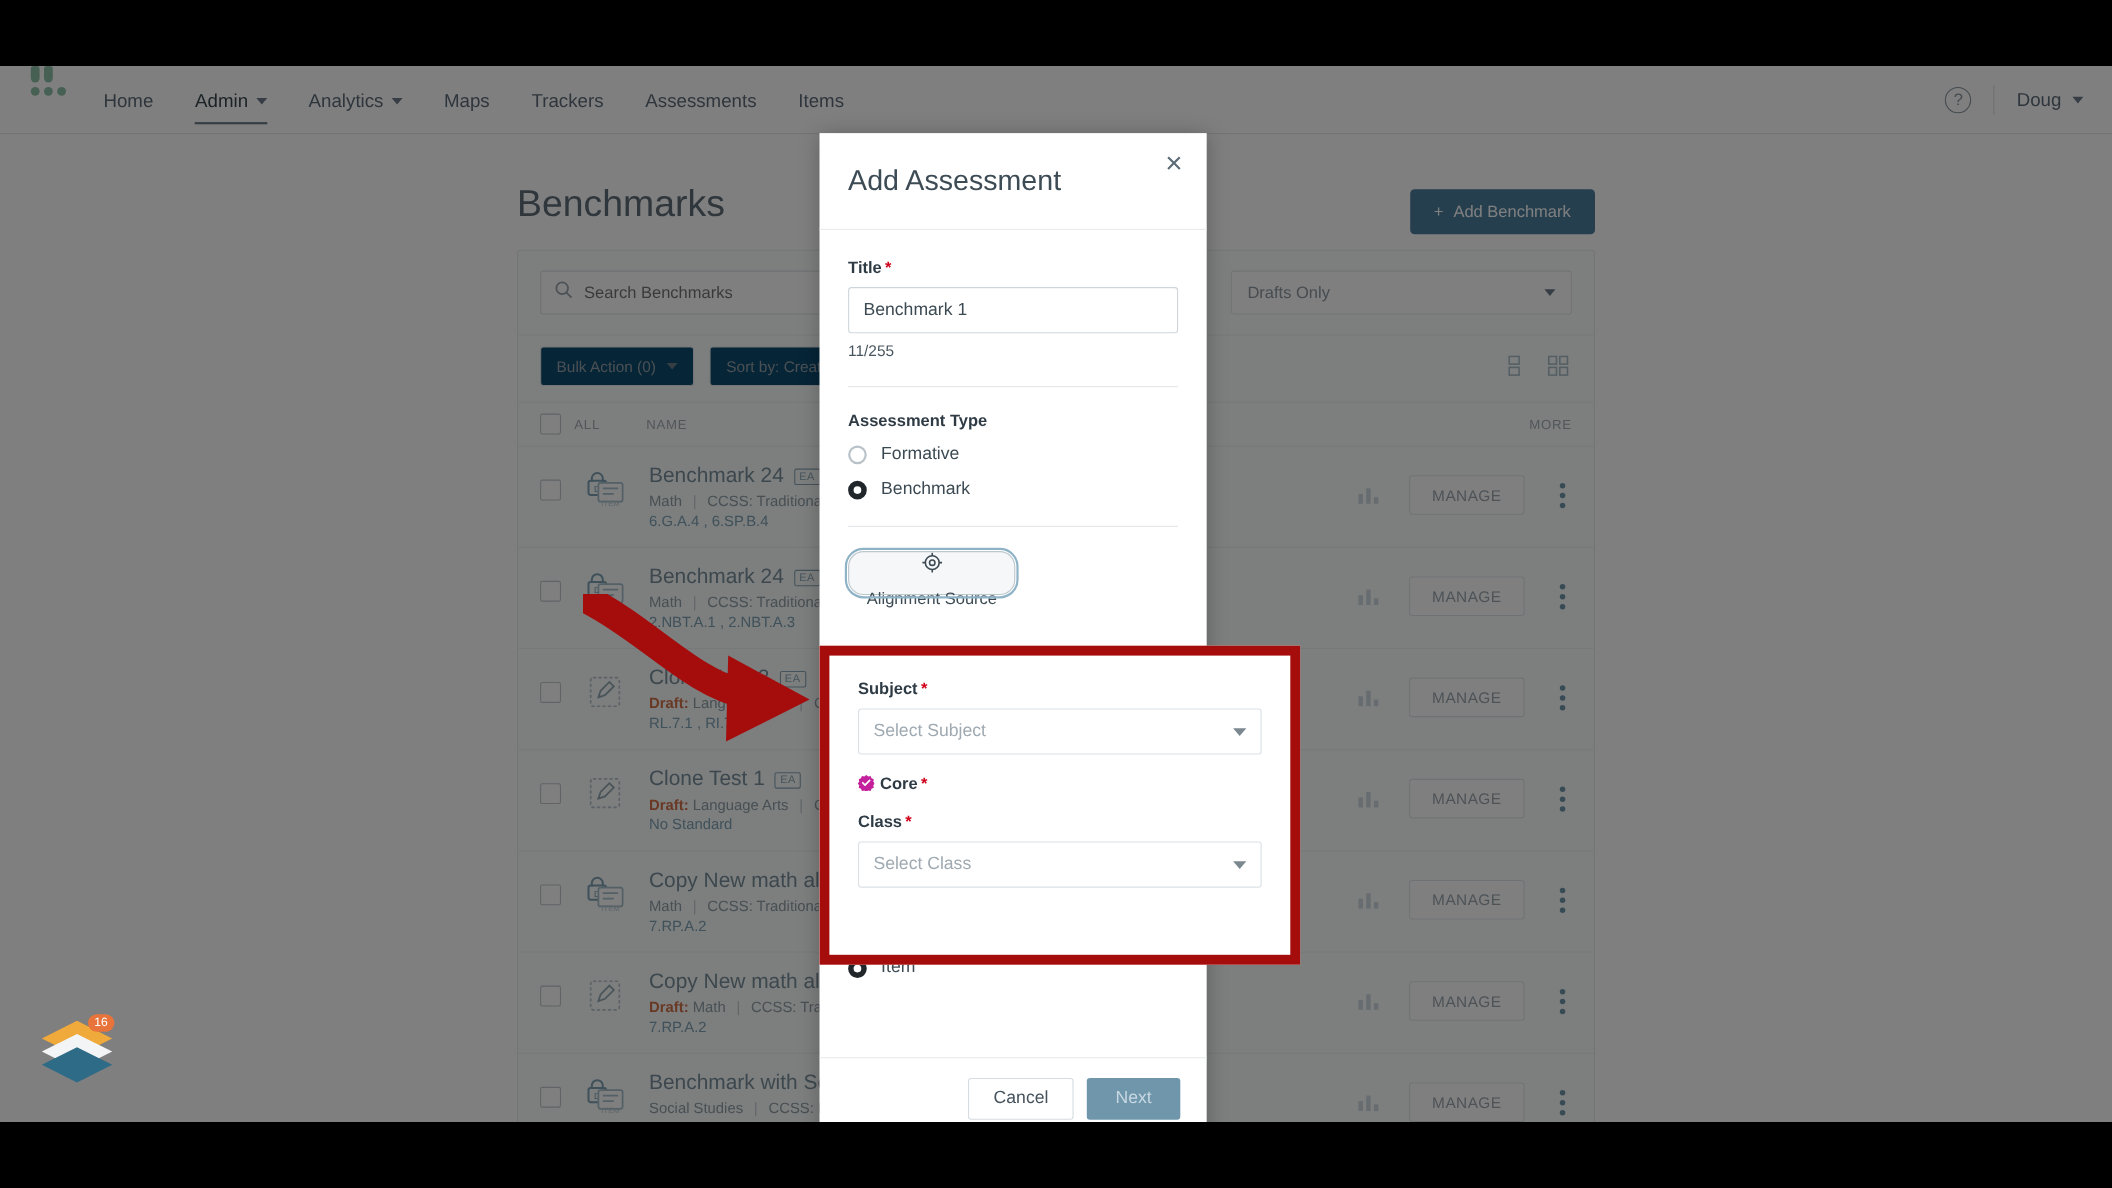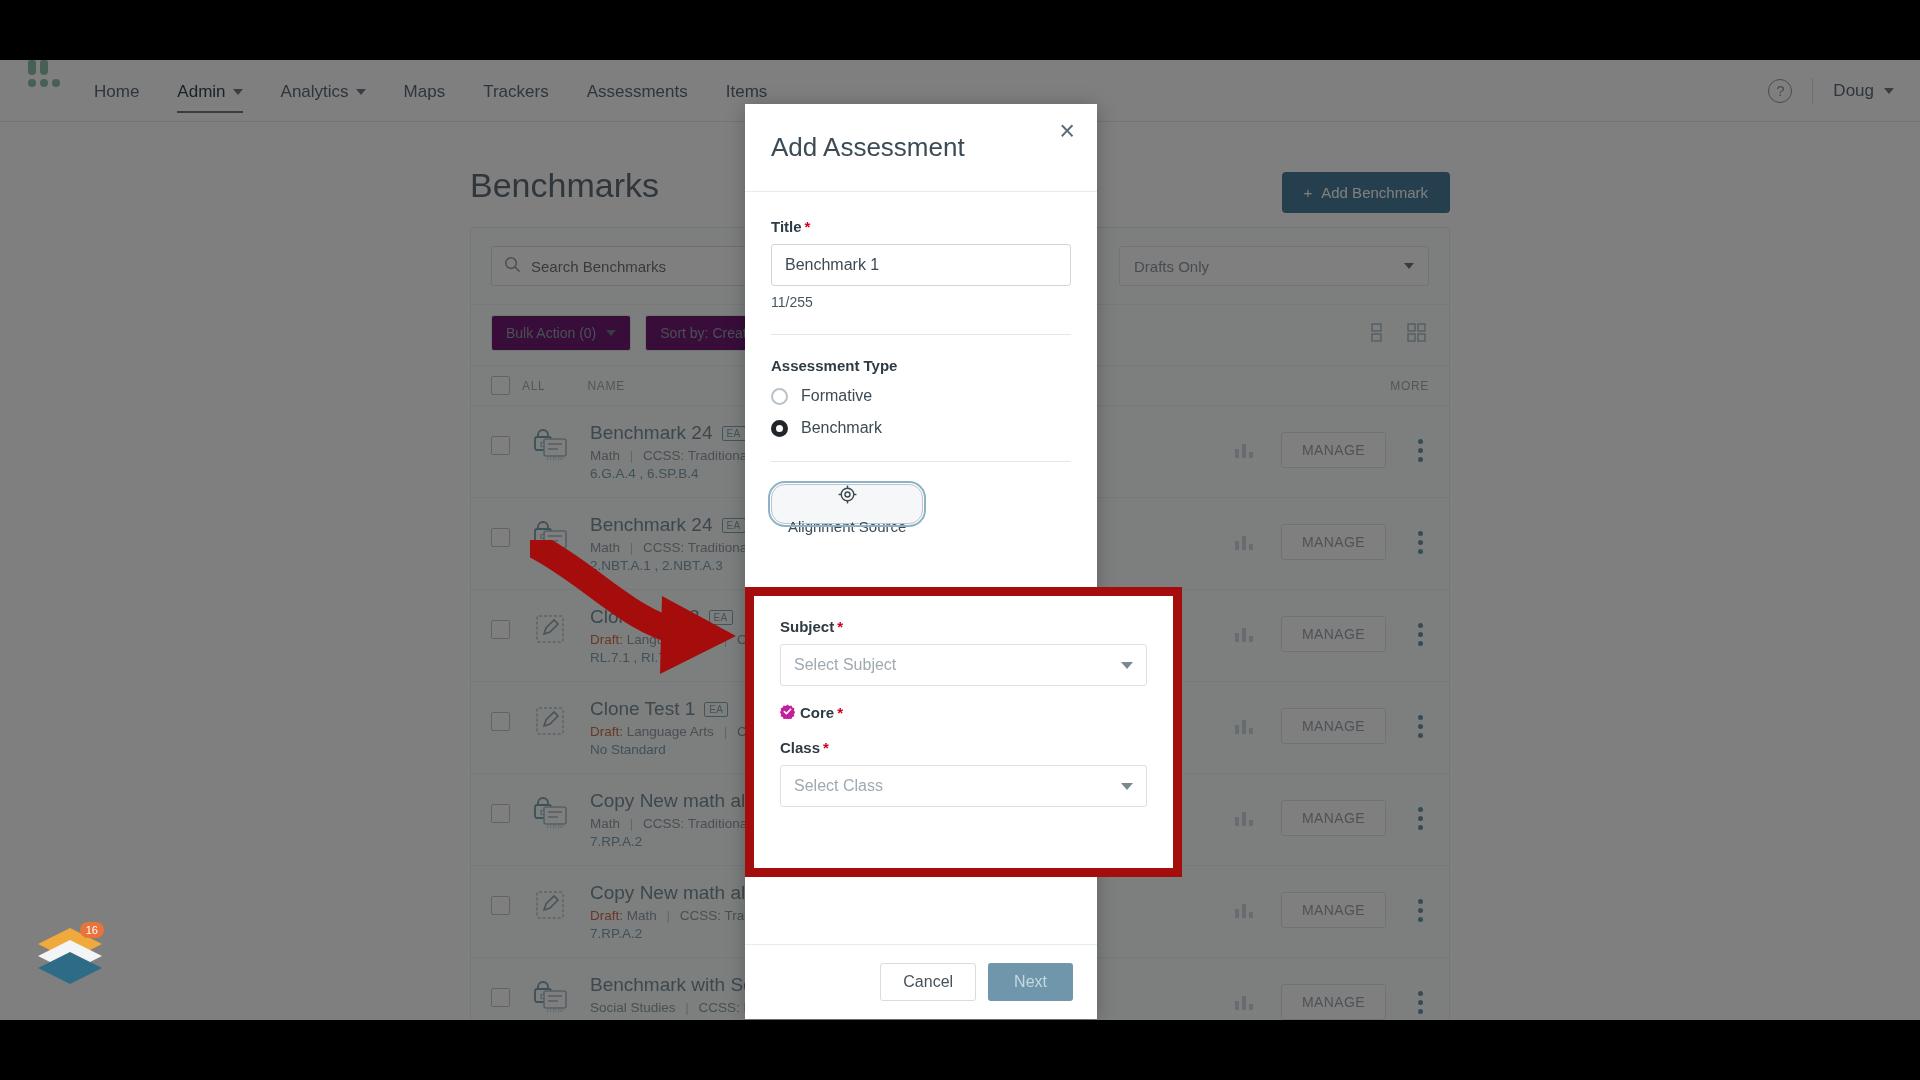--- a/index.html
+++ b/index.html
@@ -96,21 +96,21 @@
   .drafts {
     margin-left: auto; width: 310px; height: 40px; border: 1px solid #e2e7ea; background: #fff;
     display: flex; align-items: center; justify-content: space-between;
     padding: 0 14px; font-size: 15px; color: #8d98a1; border-radius: 3px;
   }
   .toolbar2 {
     display: flex; align-items: center; padding: 10px 20px 14px 20px; gap: 14px;
     border-top: 1px solid #eef1f3;
   }
   .pill {
-    border: 1px solid #e4e9ec; background: #701a75; height: 36px; display: flex; align-items: center;
+    border: 1px solid #e4e9ec; background: #0c4a6e; height: 36px; display: flex; align-items: center;
     gap: 10px; padding: 0 14px; font-size: 14px; color: #94a0a8; border-radius: 3px;
   }
   .viewicons { margin-left: auto; display: flex; gap: 14px; }
   .vicon { width: 22px; height: 20px; opacity: .75; }
 
   
   .listhead {
     display: flex; align-items: center; gap: 0; padding: 10px 20px; font-size: 12px;
     letter-spacing: .7px; color: #a2adb4; border-top: 1px solid #eef1f3;
   }
@@ -124,21 +124,21 @@
   }
   .row .cb { margin-top: 14px; }
   .rowicon { width: 52px; flex: none; display:flex; align-items:center; justify-content:center; margin: 0 14px; padding-top: 4px;}
   .rowtext { flex: 1; min-width: 0; }
   .rowtitle { font-size: 19px; color: #78909c; display: flex; align-items: center; gap: 9px; }
   .tagbox {
     border: 1px solid #8aa8b6; color: #8aa8b6; font-size: 10px; padding: 1px 4px; border-radius: 2px;
     letter-spacing: .4px;
   }
   .rowmeta { font-size: 13.5px; color: #90a0a9; margin-top: 4px; }
-  .rowmeta .draft { color: #d3714b; font-weight: normal; }
+  .rowmeta .draft { color: #d3714b; font-weight: bold; }
   .rowmeta .sep { color: #c3cdd3; margin: 0 6px; }
   .rowstd { font-size: 13.5px; color: #7fa3b5; margin-top: 3px; }
   .rowright { display: flex; align-items: center; gap: 26px; padding-top: 10px; }
   .chartic { width: 22px; height: 20px; opacity: .5; }
   .managebtn {
     border: 1px solid #dfe5e9; background: #fff; color: #9aa6ae; font-size: 14px;
     padding: 9px 20px; border-radius: 3px; letter-spacing: .4px;
   }
   .kebab { display: flex; flex-direction: column; gap: 4px; padding: 0 6px; }
   .kebab span { width: 5px; height: 5px; border-radius: 50%; background: #6f96ab; display:block;}
@@ -146,21 +146,21 @@
   
   .fab { position: absolute; left: 36px; bottom: 34px; width: 70px; height: 62px; z-index: 60;}
   .fab .badge {
     position: absolute; right: 2px; top: -2px; background: #e8743b; color: #fff;
     font-size: 11px; border-radius: 9px; padding: 2px 6px; z-index: 3;
   }
 
   
   #modal {
     position: absolute; z-index: 100;
-    left: 745px; top: 44px; width: 352px; height: 915px;
+    left: 745px; top: 61px; width: 352px; height: 915px;
     background: #fff;
     box-shadow: 0 2px 18px rgba(0,0,0,.25);
     display: flex; flex-direction: column;
   }
   .modal-head {
     height: 88px; border-bottom: 1px solid #e8ebed; position: relative;
     display: flex; align-items: center; padding: 0 26px;
   }
   .modal-title { font-size: 26px; color: #3d4b55; font-weight: 400; }
   .modal-x {

